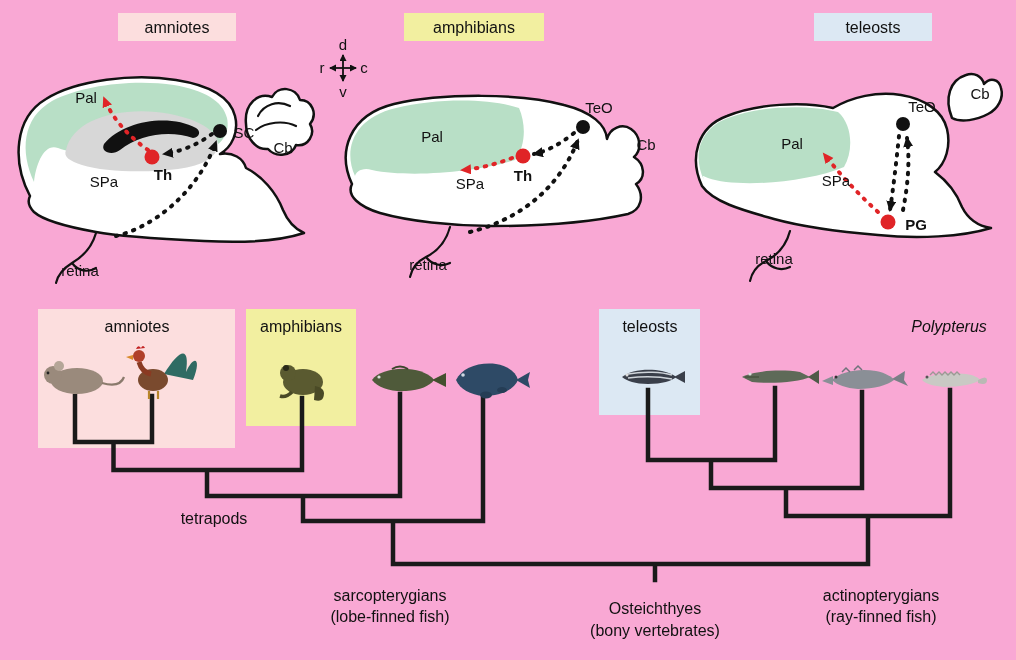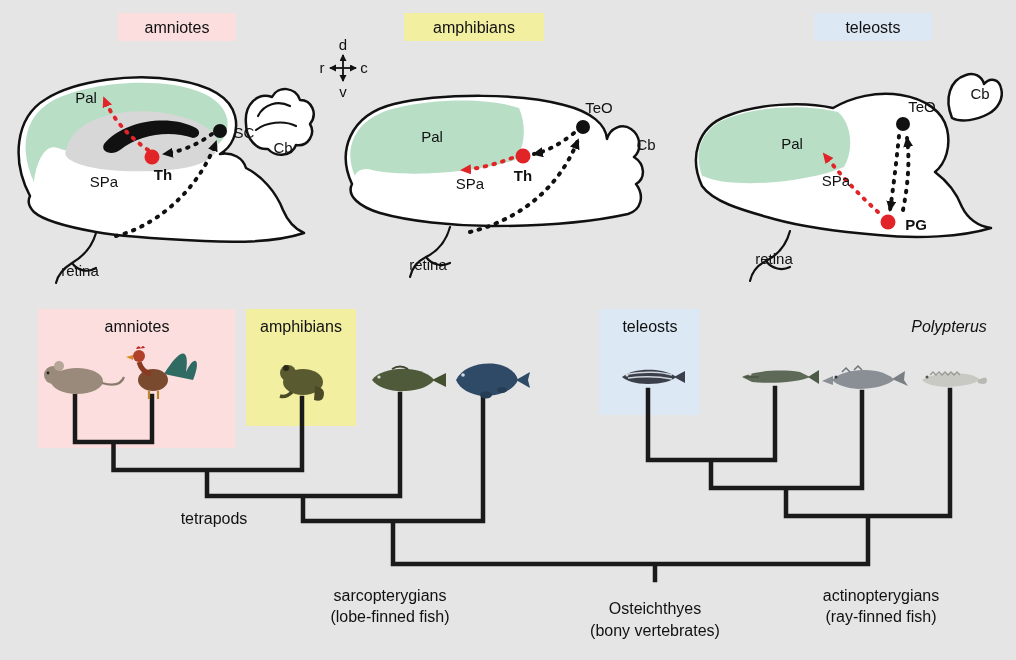--- a/index.html
+++ b/index.html
@@ -1,16 +1,16 @@
 <!DOCTYPE html>
 <html><head>
 <meta charset="utf-8">
 <style>
   html,body{margin:0;padding:0;background:#fff;}
-  .canvas{position:relative;width:1016px;height:660px;background:#e5e5e5;overflow:hidden;
+  .canvas{position:relative;width:1016px;height:660px;background:#f9a8d4;overflow:hidden;
           font-family:"Liberation Sans", sans-serif;}
   svg{display:block;}
   svg text{font-family:"Liberation Sans", sans-serif;fill:#111;}
   .hdr{font-size:16px;}
   .lbl{font-size:15px;}
   .lbl-red{font-size:15px;font-weight:bold;}
   .clade{font-size:16px;}
   .italic{font-style:italic;}
   .outline{fill:#ffffff;stroke:#111;stroke-width:2.5;stroke-linejoin:round;}
   .thinline{fill:none;stroke:#111;stroke-width:2.2;stroke-linecap:round;}

